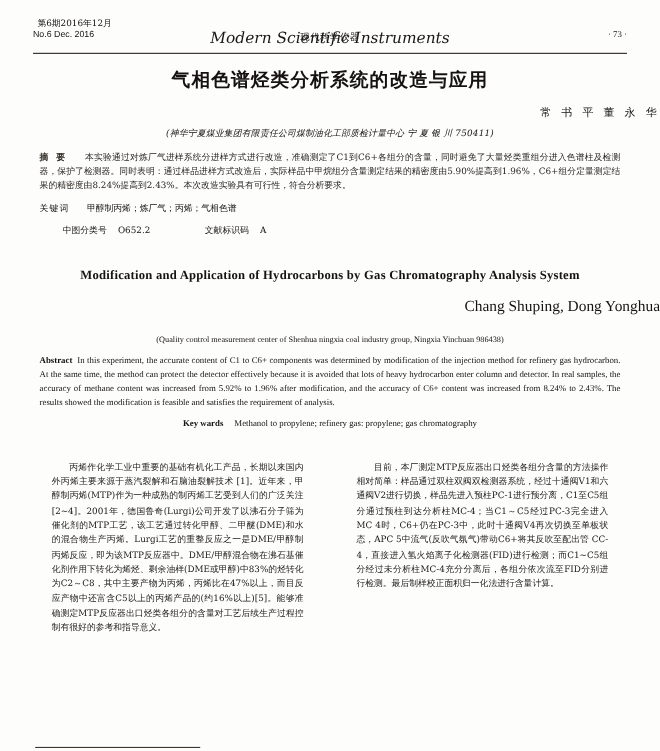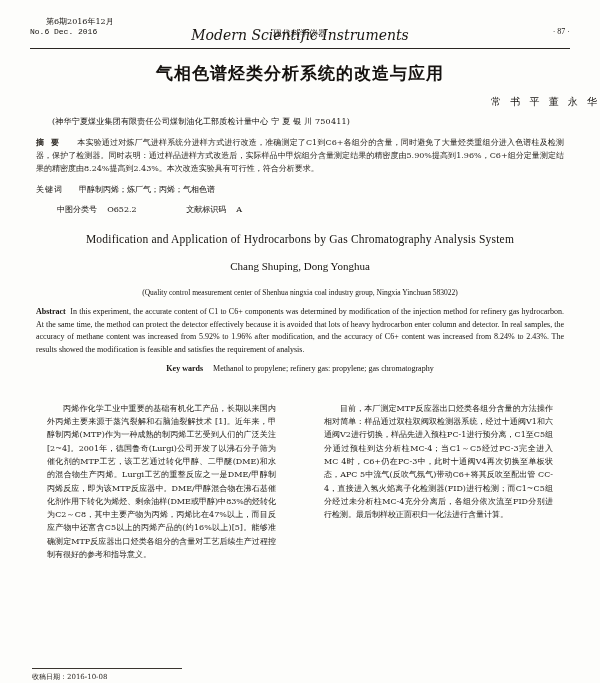--- a/index.html
+++ b/index.html
@@ -44,32 +44,32 @@
     top: 11px;
     transform: translateX(-50%);
     font-size: 14px;
     font-style: italic;
     white-space: nowrap;
     color: #1a1713;
     font-family: "DejaVu Serif", serif;
   }
   .runhead .issue-cn {
     position: absolute;
-    left: 16px;
+    left: 4px;
     top: 0;
     font-size: 8px;
     white-space: nowrap;
   }
   .runhead .issue-en {
     position: absolute;
     left: 0;
     top: 11px;
     font-size: 8px;
     white-space: nowrap;
-    font-family: Liberation Mono, monospace;
+    font-family: Liberation Sans, sans-serif;
   }
   .runhead .pageno {
     position: absolute;
     right: 0;
     top: 11px;
     font-size: 8px;
     white-space: nowrap;
     font-family: "Liberation Serif", serif;
   }
   .rule {
@@ -88,23 +88,25 @@
     line-height: 1.3;
   }
   .authors-cn {
     margin: 11px 0 0 0;
     text-align: right;
     font-size: 10px;
     letter-spacing: 3px;
   }
   .affil-cn {
     margin: 7px 52px 0 52px;
+    text-align: center;
     font-size: 8px;
     letter-spacing: 0.2px;
     line-height: 1.4;
+    font-style: italic;
   }
 
   
   .abs-cn {
     margin: 9px 36px 0 36px;
     font-size: 8px;
     line-height: 1.62;
     text-align: justify;
     color: #2b2722;
   }
@@ -127,32 +129,32 @@
     margin: 7px 36px 0 36px;
     font-size: 8px;
   }
   .clc-line .seg {
     margin-right: 26px;
     padding-left: 21px;
   }
 
   
   .title-en {
-    margin: 16px 38px 0 38px;
+    margin: 28px 38px 0 38px;
     text-align: center;
     font-size: 11.5px;
-    font-weight: normal;
+    font-weight: bold;
     line-height: 1.55;
     letter-spacing: 0.2px;
     font-family: "Liberation Serif", serif;
   }
   .authors-en {
     margin: 11px 0 16px 0;
-    text-align: center;
-    font-size: 11px;
+    text-align: right;
+    font-size: 14px;
     font-family: "Liberation Serif", serif;
   }
   .affil-en {
     margin: 6px 60px 0 60px;
     text-align: center;
     font-size: 7.5px;
     font-family: "Liberation Serif", serif;
   }
   .abs-en {
     margin: 9px 36px 0 36px;
@@ -216,21 +218,21 @@
 </head>
 <body>
 
 <div class="page">
 
   <div class="runhead">
     <div class="issue-cn">第6期2016年12月</div>
     <div class="issue-en">No.6 Dec. 2016</div>
     <div class="journal-cn">现代科学仪器</div>
     <div class="journal-en">Modern Scientific Instruments</div>
-    <div class="pageno">· 87 ·</div>
+    <div class="pageno">· 73 ·</div>
   </div>
   <div class="rule"></div>
 
   <div class="title-cn">气相色谱烃类分析系统的改造与应用</div>
   <div class="authors-cn">常 书 平     董 永 华</div>
   <div class="affil-cn">(神华宁夏煤业集团有限责任公司煤制油化工部质检计量中心   宁 夏  银 川   750411)</div>
 
   <div class="abs-cn">
     <span class="lbl">摘  要</span><span>本实验通过对炼厂气进样系统分进样方式进行改造，准确测定了C1到C6+各组分的含量，同时避免了大量烃类重组分进入色谱柱及检测器，保护了检测器。同时表明：通过样品进样方式改造后，实际样品中甲烷组分含量测定结果的精密度由5.90%提高到1.96%，C6+组分定量测定结果的精密度由8.24%提高到2.43%。本次改造实验具有可行性，符合分析要求。</span>
   </div>
@@ -247,38 +249,37 @@
     </span>
     <span class="seg">
       <span>文献标识码</span>
       &nbsp;&nbsp;
       <span>A</span>
     </span>
   </div>
 
   <div class="title-en">Modification and Application of Hydrocarbons by Gas Chromatography Analysis System</div>
   <div class="authors-en">Chang Shuping,  Dong Yonghua</div>
-  <div class="affil-en">(Quality control measurement center of Shenhua ningxia coal industry group,  Ningxia Yinchuan 583022)</div>
+  <div class="affil-en">(Quality control measurement center of Shenhua ningxia coal industry group,  Ningxia Yinchuan 986438)</div>
 
   <div class="abs-en">
     <span class="lbl">Abstract</span>&nbsp;&nbsp;<span>In this experiment, the accurate content of C1 to C6+ components was determined by modification of the injection method for refinery gas hydrocarbon. At the same time, the method can protect the detector effectively because it is avoided that lots of heavy hydrocarbon enter column and detector. In real samples, the accuracy of methane content was increased from 5.92% to 1.96% after modification, and the accuracy of C6+ content was increased from 8.24% to 2.43%. The results showed the modification is feasible and satisfies the requirement of analysis.</span>
   </div>
 
   <div class="kw-en">
     <span class="lbl">Key wards</span><span>Methanol to propylene; refinery gas: propylene; gas chromatography</span>
   </div>
 
   <div class="body-cols">
     <div class="col">
       <p>丙烯作化学工业中重要的基础有机化工产品，长期以来国内外丙烯主要来源于蒸汽裂解和石脑油裂解技术 [1]。近年来，甲醇制丙烯(MTP)作为一种成熟的制丙烯工艺受到人们的广泛关注 [2~4]。2001年，德国鲁奇(Lurgi)公司开发了以沸石分子筛为催化剂的MTP工艺，该工艺通过转化甲醇、二甲醚(DME)和水的混合物生产丙烯。Lurgi工艺的重整反应之一是DME/甲醇制丙烯反应，即为该MTP反应器中。DME/甲醇混合物在沸石基催化剂作用下转化为烯烃、剩余油样(DME或甲醇)中83%的烃转化为C2～C8，其中主要产物为丙烯，丙烯比在47%以上，而目反应产物中还富含C5以上的丙烯产品的(约16%以上)[5]。能够准确测定MTP反应器出口烃类各组分的含量对工艺后续生产过程控制有很好的参考和指导意义。</p>
     </div>
     <div class="col">
       <p>目前，本厂测定MTP反应器出口烃类各组分含量的方法操作相对简单：样品通过双柱双阀双检测器系统，经过十通阀V1和六通阀V2进行切换，样品先进入预柱PC-1进行预分离，C1至C5组分通过预柱到达分析柱MC-4；当C1～C5经过PC-3完全进入MC 4时，C6+仍在PC-3中，此时十通阀V4再次切换至单板状态，APC 5中流气(反吹气氛气)带动C6+将其反吹至配出管 CC-4，直接进入氢火焰离子化检测器(FID)进行检测；而C1~C5组分经过未分析柱MC-4充分分离后，各组分依次流至FID分别进行检测。最后制样校正面积归一化法进行含量计算。</p>
     </div>
   </div>
 
   <div class="footer">
     <div class="frule"></div>
-    <div class="fline">收稿日期：2016-10-08</div>
     <div class="fline">作者简介：常书平(1984-)，女，硕士，工程师，主要从事化工色谱分析。</div>
   </div>
 
 </div>
 
 </body></html>

